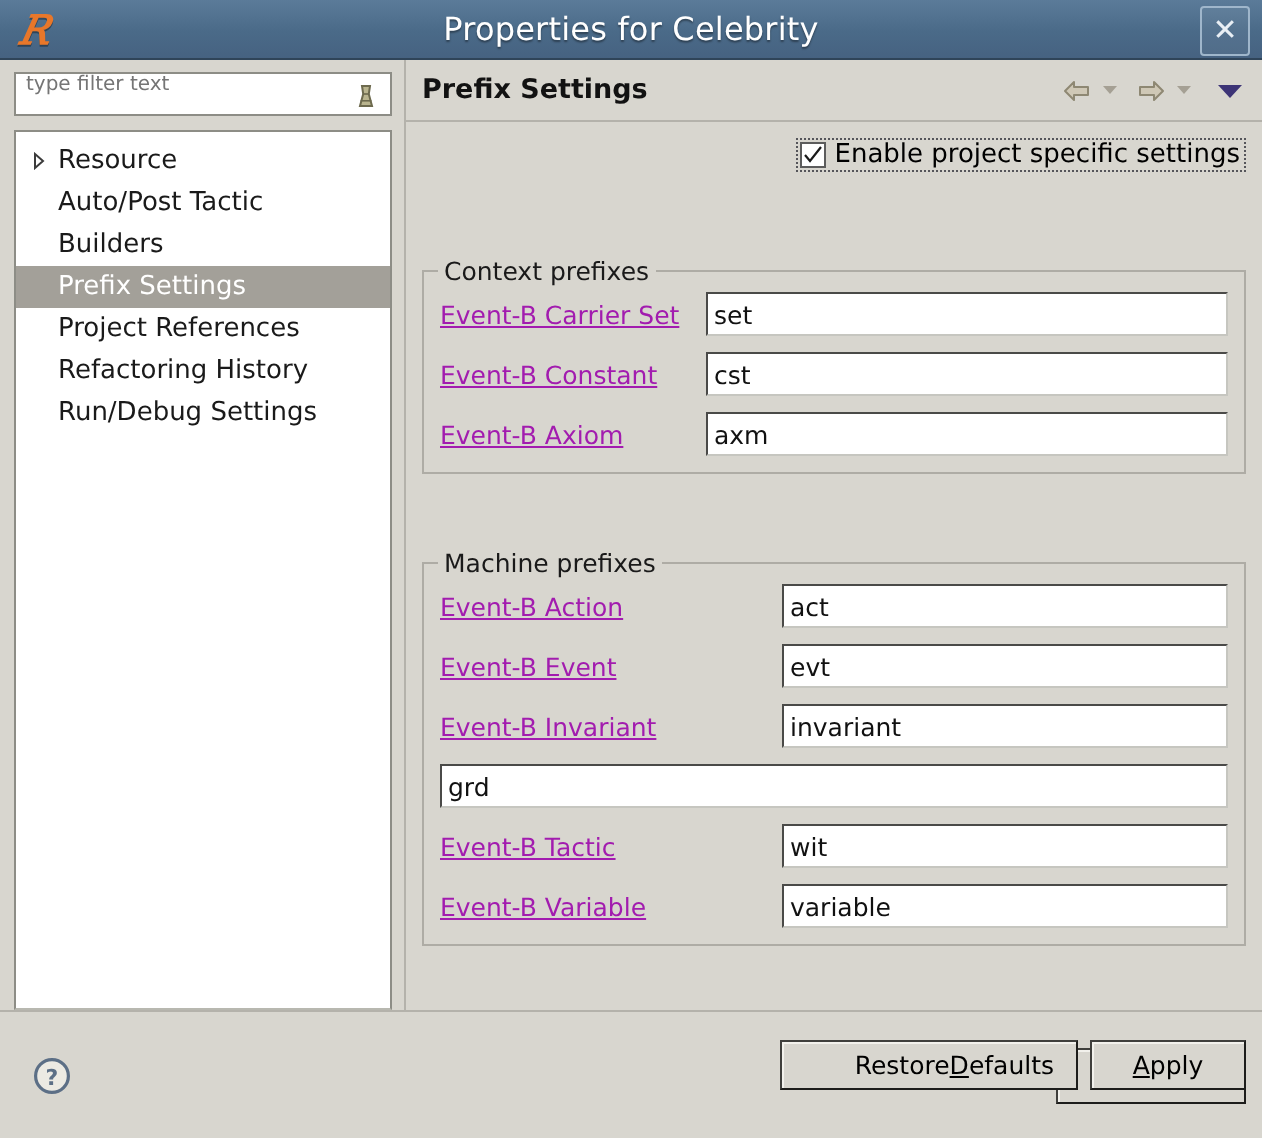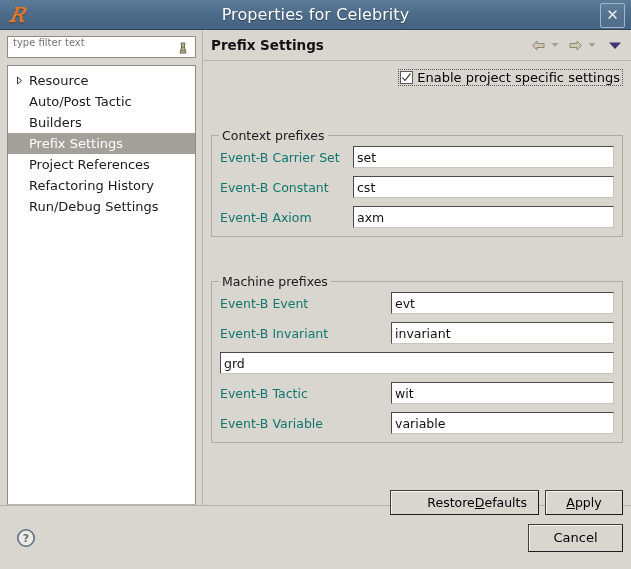--- a/index.html
+++ b/index.html
@@ -231,23 +231,24 @@
     color: #1a1a1a;
   }
   .field-row {
     display: flex; align-items: center;
     height: 22px;
     margin-bottom: 8px;
   }
   .field-row:last-child { margin-bottom: 0; }
   .field-label {
     font-size: 12.5px;
-    color: #0f766e;
+    color: #a21caf;
     flex: 0 0 auto;
     white-space: nowrap;
+    text-decoration: underline;
   }
   .ctx .field-label { width: 133px; }
   .mch .field-label { width: 171px; }
   .field-input {
     flex: 1 1 auto;
     min-width: 0;
     height: 22px;
     box-sizing: border-box;
     background: #ffffff;
     border: 1px solid #4a4a48;
@@ -431,20 +432,24 @@
           </div>
           <div class="field-row">
             <span class="field-label">Event-B Axiom</span>
             <input class="field-input" type="text" value="axm" style="">
           </div>
         </div>
 
         <div class="group mch">
           <span class="group-title">Machine prefixes</span>
 
+          <div class="field-row">
+            <span class="field-label">Event-B Action</span>
+            <input class="field-input" type="text" value="act" style="">
+          </div>
           <div class="field-row">
             <span class="field-label">Event-B Event</span>
             <input class="field-input" type="text" value="evt" style="">
           </div>
           <div class="field-row">
             <span class="field-label">Event-B Invariant</span>
             <input class="field-input" type="text" value="invariant" style="">
           </div>
           <div class="field-row">
             <input class="field-input" type="text" value="grd" style="">

